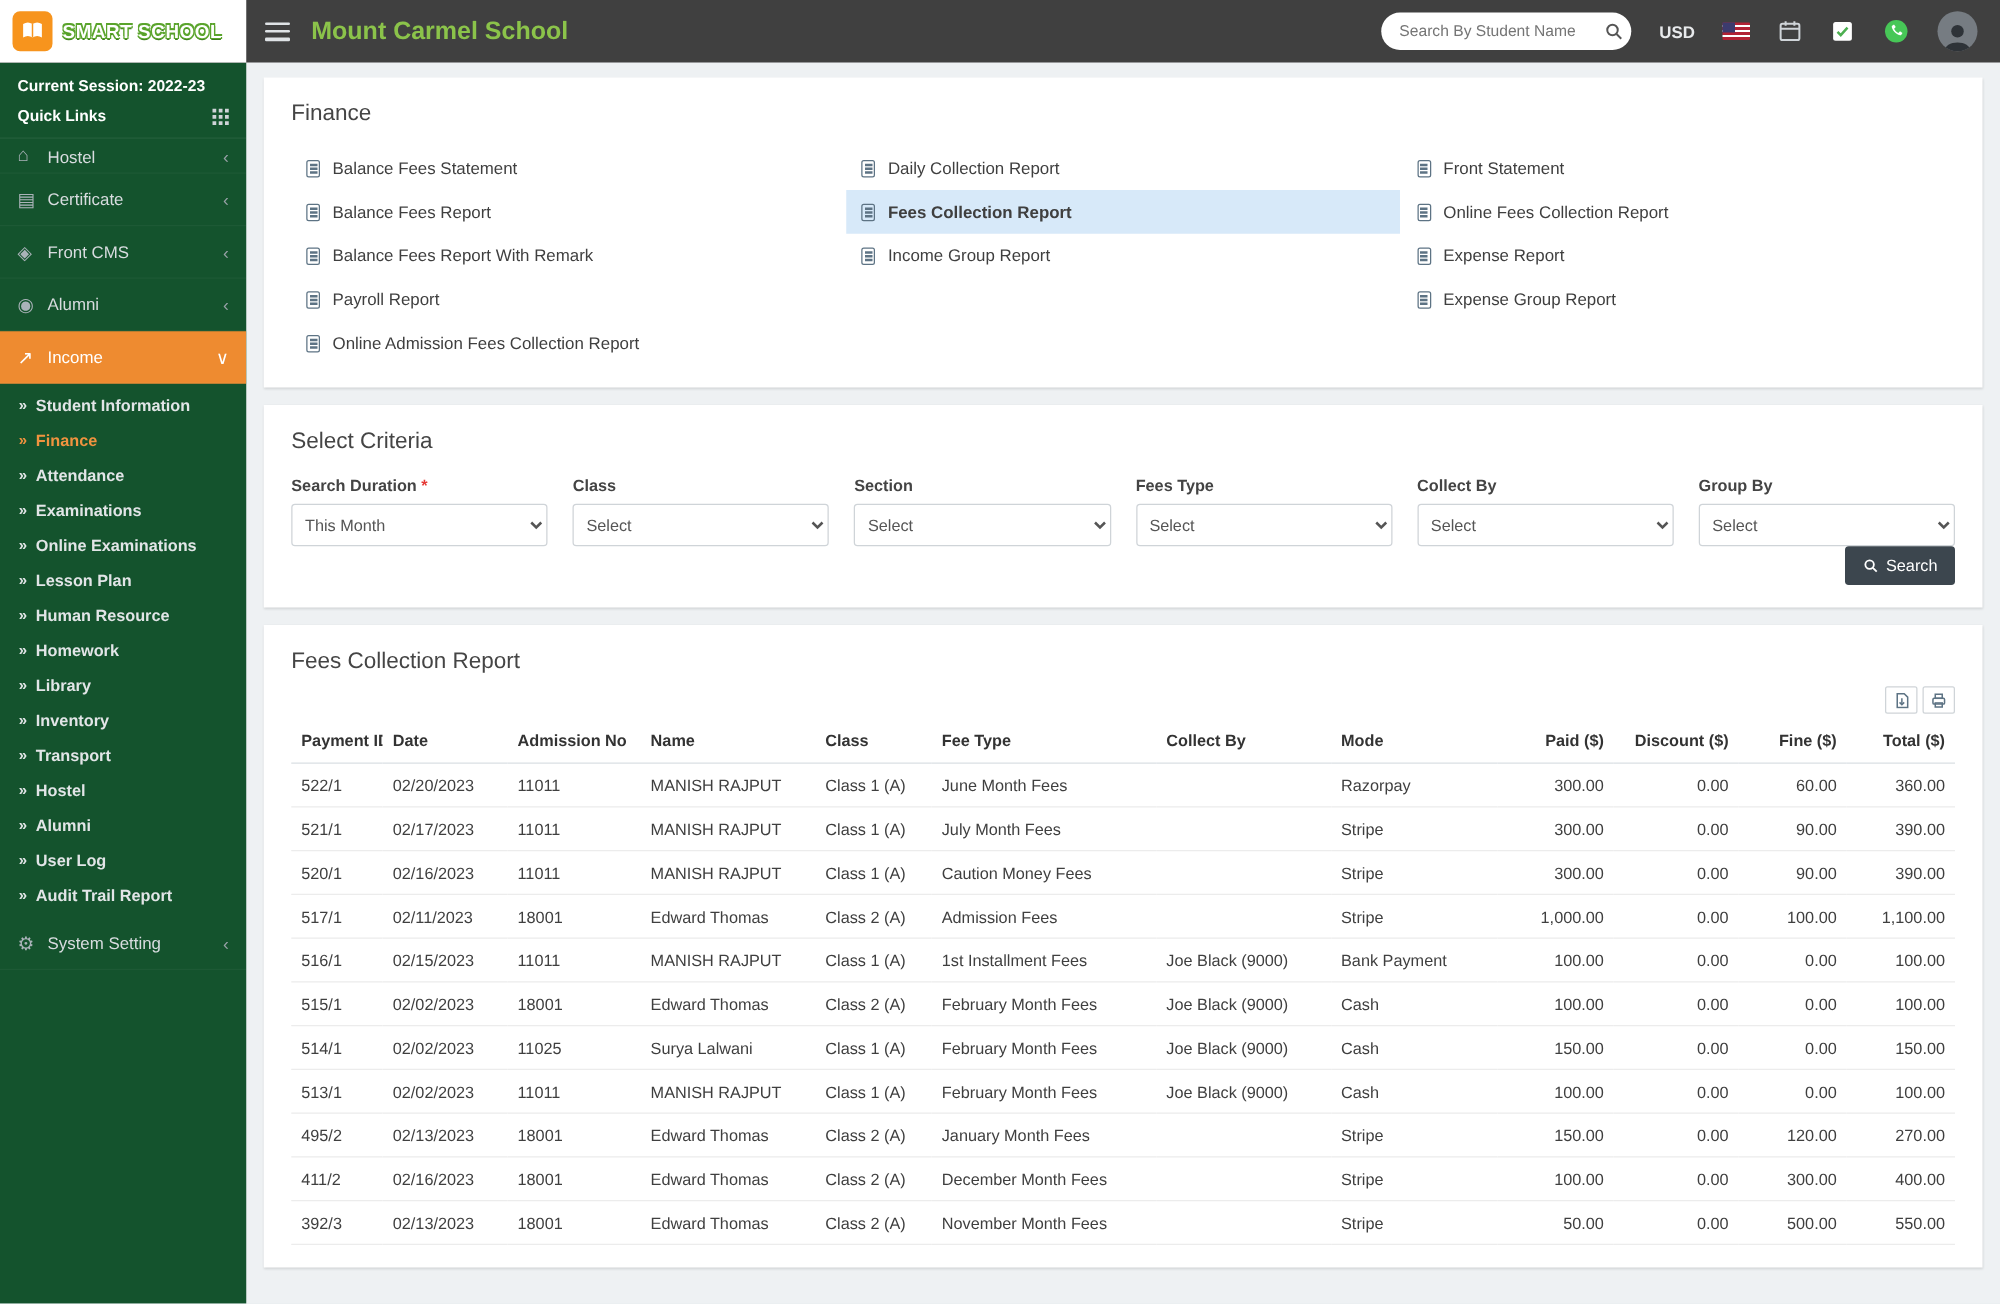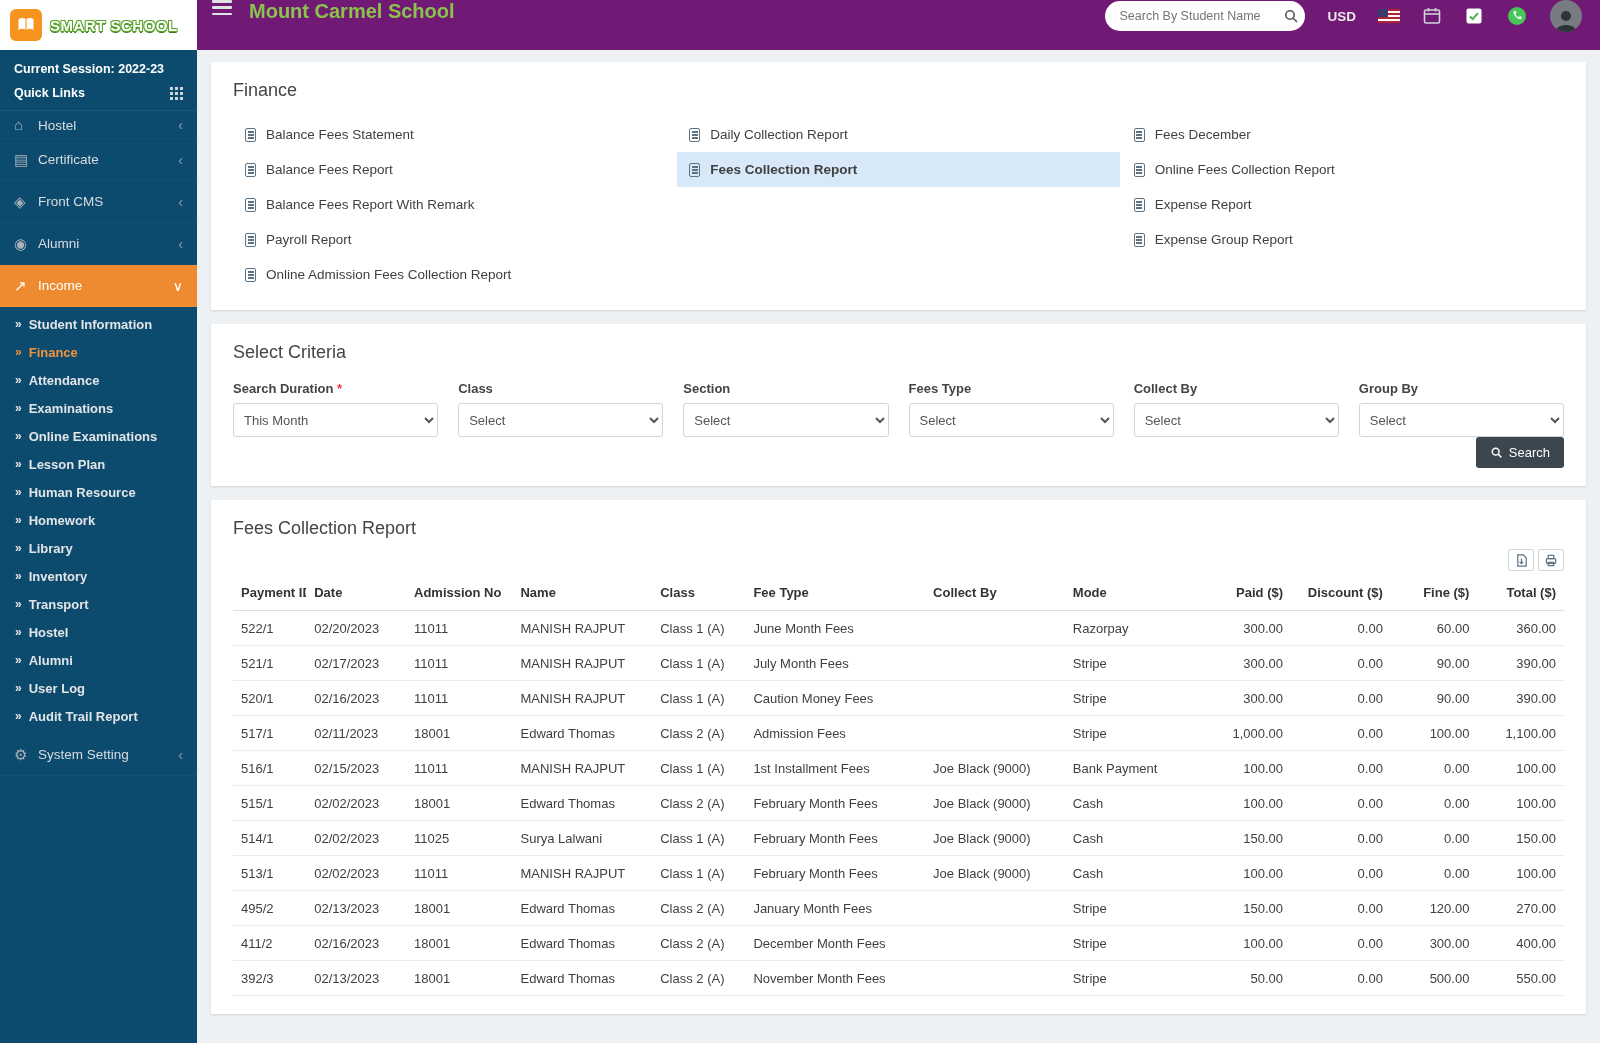--- a/index.html
+++ b/index.html
@@ -1,41 +1,41 @@
 <!DOCTYPE html>
 <html><head>
 <meta charset="utf-8">
 <style>
 *{box-sizing:border-box;margin:0;padding:0}
 html,body{background:#e9ecee}
 body{font-family:"Liberation Sans",sans-serif}
 .app{width:1600px;height:1043px;position:relative;background:#eef1f3;overflow:hidden}
 
 
-.topbar{position:absolute;top:0;left:0;right:0;height:50px;background:#701a75;display:flex;align-items:flex-start;z-index:20}
+.topbar{position:absolute;top:0;left:0;right:0;height:50px;background:#404040;display:flex;align-items:center;z-index:20}
 .logo-box{width:197px;height:50px;background:#fff;display:flex;align-items:center;padding:0 10px;gap:8px;flex:none}
 .logo-book{width:32px;height:32px;background:#f7941d;border-radius:6px;display:flex;align-items:center;justify-content:center;flex:none}
 .logo-text{font-size:15px;font-weight:800;color:#fff;letter-spacing:.5px;white-space:nowrap;
  text-shadow:-1px -1px 0 #5aa42c,1px -1px 0 #5aa42c,-1px 1px 0 #5aa42c,1px 1px 0 #5aa42c,0 2px 0 #3e7d1e}
 .hamburger{width:20px;height:15px;margin-left:15px;display:flex;flex-direction:column;justify-content:space-between;cursor:pointer}
 .hamburger span{display:block;height:2.5px;background:#dfe3e6;border-radius:1px}
 .school-title{color:#8bc34a;font-size:20px;font-weight:700;margin-left:17px}
 .topbar-right{margin-left:auto;display:flex;align-items:center;gap:22px;padding-right:18px}
 .search-pill{width:200px;height:30px;background:#fff;border-radius:15px;display:flex;align-items:center;padding:0 6px 0 14px}
 .search-pill input{border:0;outline:0;flex:1;min-width:0;font-size:12.5px;color:#666;background:transparent;font-family:inherit}
 .search-pill .mag{flex:none;display:flex;cursor:pointer}
 .currency{color:#e8eaec;font-size:13.5px;font-weight:600;cursor:pointer}
 .flag{width:22px;height:14px;position:relative;border-radius:1px;cursor:pointer;
  background:repeating-linear-gradient(#b22234 0 2px,#fff 2px 4px)}
 .flag::before{content:"";position:absolute;left:0;top:0;width:10px;height:8px;background:#3c3b6e}
 .top-icon{display:flex;align-items:center;cursor:pointer}
 .avatar{width:32px;height:32px;border-radius:50%;background:#767c82;display:flex;align-items:flex-end;justify-content:center;overflow:hidden;cursor:pointer}
 
 
-.sidebar{position:absolute;top:50px;left:0;width:197px;bottom:0;background:#0c4a6e;color:#dfe3e6;overflow:hidden}
+.sidebar{position:absolute;top:50px;left:0;width:197px;bottom:0;background:#14532d;color:#dfe3e6;overflow:hidden}
 .session{padding:12px 14px 4px;font-size:12.5px;font-weight:700;color:#fff}
 .quick-links{display:flex;align-items:center;padding:6px 24px 10px 14px;font-size:12.5px;font-weight:700;color:#fff;border-bottom:1px solid rgba(255,255,255,.07)}
 .grid-icon{margin-left:auto;width:3px;height:3px;background:#cfd4d8;
  box-shadow:5px 0 #cfd4d8,10px 0 #cfd4d8,0 5px #cfd4d8,5px 5px #cfd4d8,10px 5px #cfd4d8,0 10px #cfd4d8,5px 10px #cfd4d8,10px 10px #cfd4d8;margin-bottom:10px}
 .menu-item{display:flex;align-items:center;height:42px;padding:0 14px;font-size:13.5px;cursor:pointer;color:#d8dcdf;border-bottom:1px solid rgba(255,255,255,.04)}
 .menu-item.clipped{height:28px;align-items:flex-end;padding-bottom:5px}
 .mi-icon{width:24px;font-size:15px;color:#aab3b9;flex:none}
 .mi-chevron{margin-left:auto;font-size:14px;color:#98a1a7}
 .menu-item.active{background:#ee8b30;color:#fff}
 .menu-item.active .mi-icon,.menu-item.active .mi-chevron{color:#fff}
@@ -263,25 +263,29 @@
           </div>
           <div class="link-col">
             <div class="report-link">
               <span class="doc-icon"></span>
               <span>Daily Collection Report</span>
             </div>
             <div class="report-link active">
               <span class="doc-icon"></span>
               <span>Fees Collection Report</span>
             </div>
+            <div class="report-link">
+              <span class="doc-icon"></span>
+              <span>Income Group Report</span>
+            </div>
           </div>
           <div class="link-col">
             <div class="report-link">
               <span class="doc-icon"></span>
-              <span>Fees December</span>
+              <span>Front Statement</span>
             </div>
             <div class="report-link">
               <span class="doc-icon"></span>
               <span>Online Fees Collection Report</span>
             </div>
             <div class="report-link">
               <span class="doc-icon"></span>
               <span>Expense Report</span>
             </div>
             <div class="report-link">

